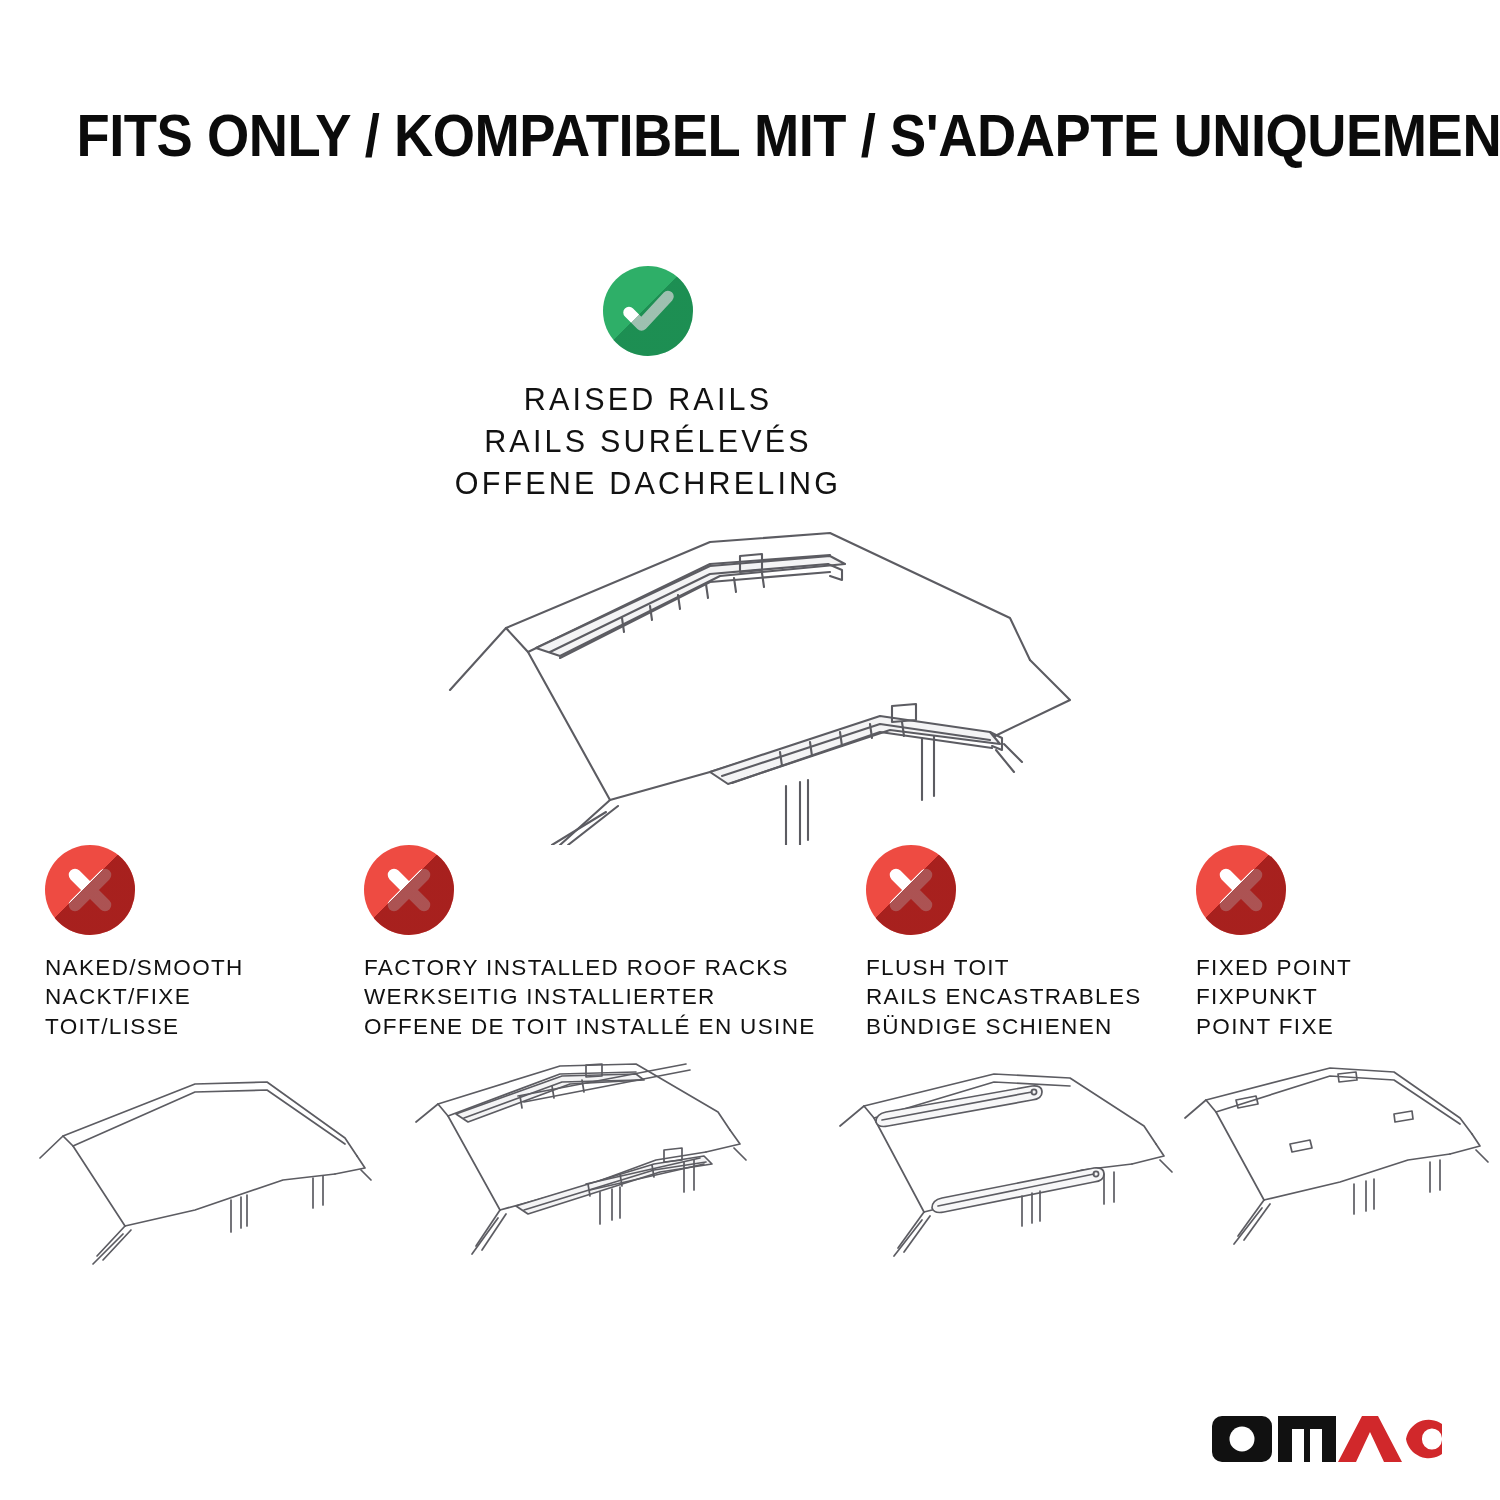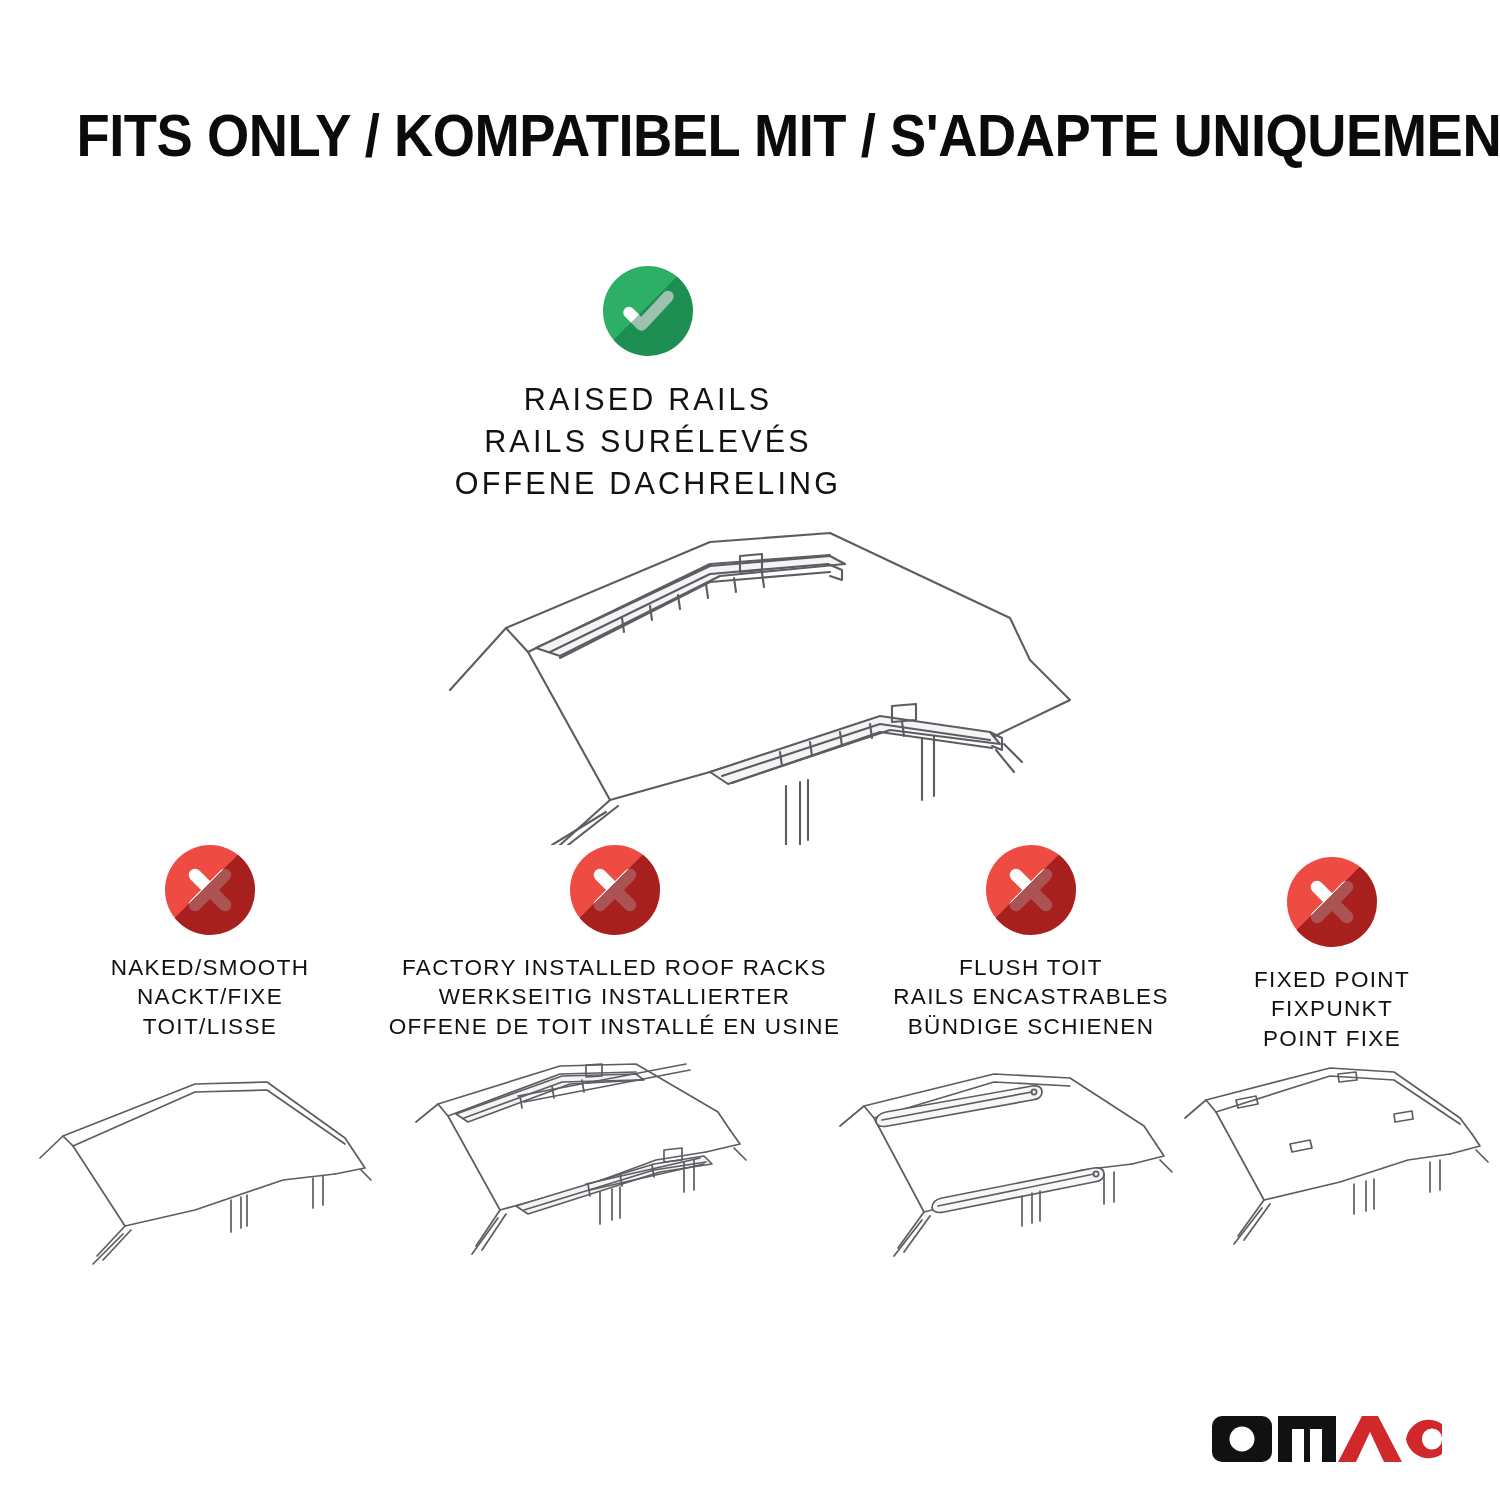--- a/index.html
+++ b/index.html
@@ -70,38 +70,38 @@
   #main-illustration{
     position:absolute;left:410px;top:500px;width:700px;height:345px;
   }
 
   
   #no-fit-row{
     position:absolute;left:0;top:845px;width:1500px;height:220px;
   }
   .nf-col{
     position:absolute;
-    text-align:center;
+    text-align:left;
   }
   .nf-col .badge{margin-bottom:0;}
   .nf-labels{
     margin-top:18px;
     font-size:22.5px;
     font-weight:300;
     letter-spacing:1.35px;
     color:#111;
     line-height:1.30;
   }
   .nf-labels div{white-space:nowrap;}
 
   
   #col-naked   {left:45px;  top:0; width:330px;}
-  #col-factory {left:372px; top:0; width:485px;}
+  #col-factory {left:364px; top:0; width:485px;}
   #col-flush   {left:866px; top:0; width:330px;}
-  #col-fixed   {left:1196px;top:12px; width:272px;}
+  #col-fixed   {left:1196px;top:0; width:272px;}
 
   
   #roof-row{
     position:absolute;left:0;top:1060px;width:1500px;height:230px;
   }
   .roof-cell{position:absolute;top:0;}
   #roof-naked  {left:35px;  width:375px;height:225px;}
   #roof-factory{left:400px; width:390px;height:225px;}
   #roof-flush  {left:832px; width:385px;height:225px;}
   #roof-fixed  {left:1180px;width:320px;height:225px;}

